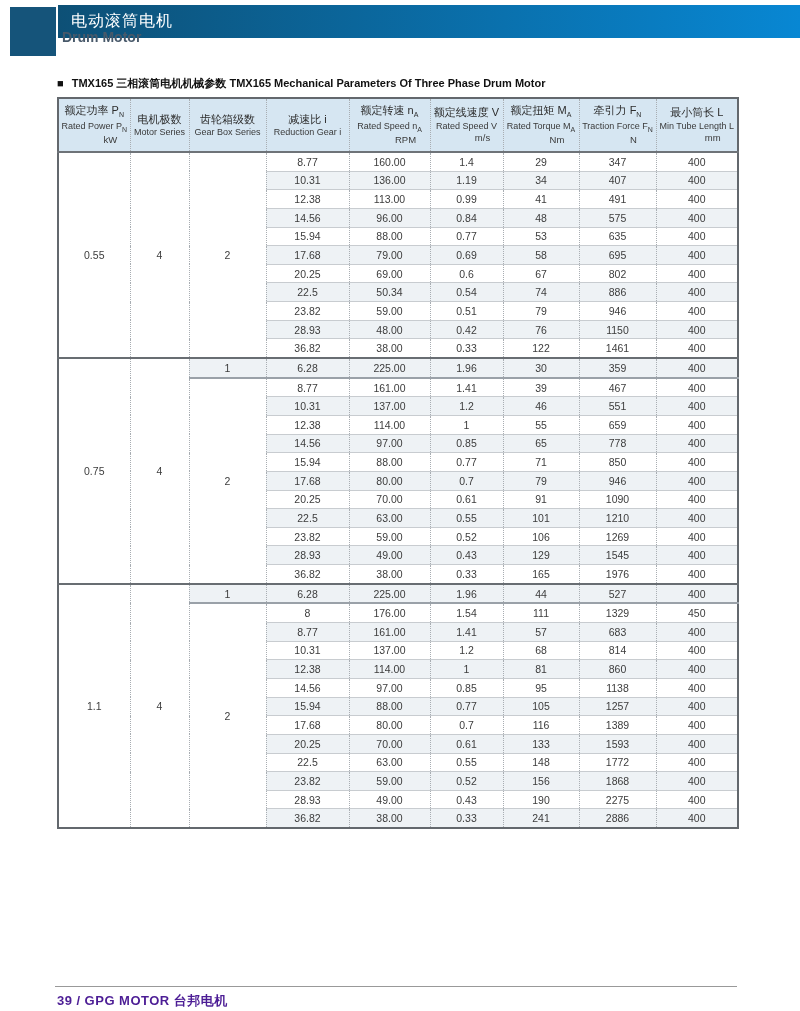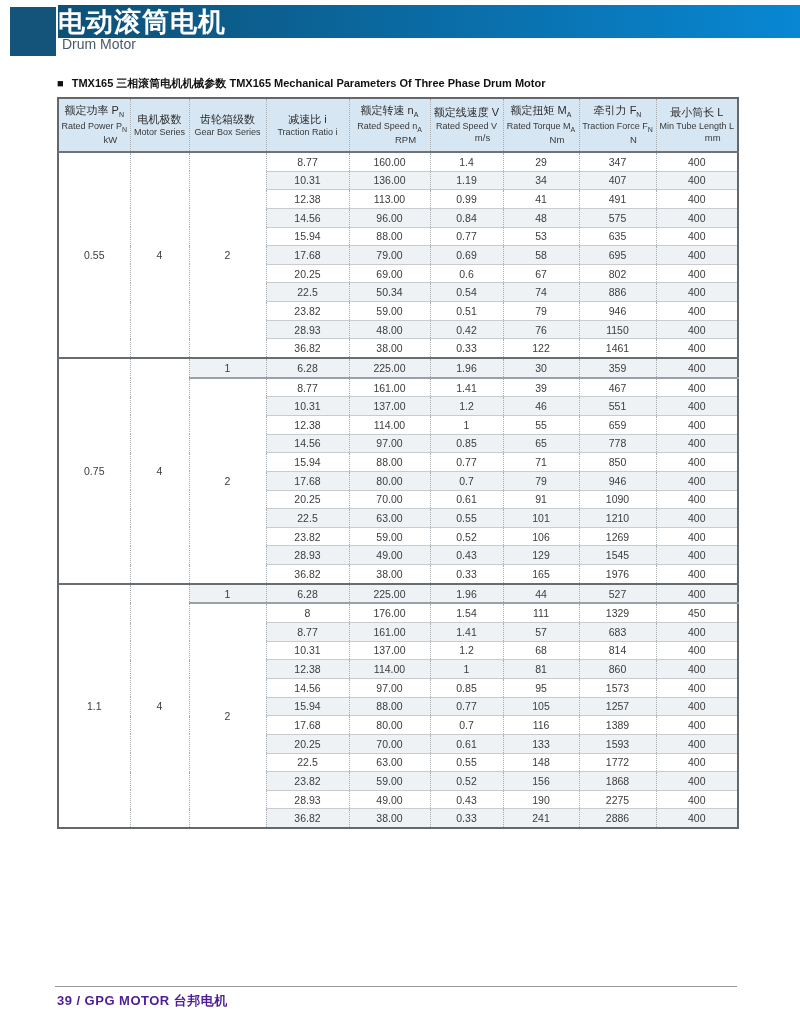--- a/index.html
+++ b/index.html
@@ -17,26 +17,26 @@
     width: 46px; height: 49px;
     background: #15547a;
   }
   .banner {
     position: absolute; left: 58px; top: 5px;
     width: 742px; height: 33px;
     background: linear-gradient(to right, #0d5076, #0887d3);
     display: flex; align-items: center;
   }
   .banner-title {
-    color: #ffffff; font-size: 27px; font-weight: bold;
-    letter-spacing: 1px;
+    color: #ffffff; font-size: 16px; font-weight: normal;
+    padding-left: 13px; letter-spacing: 1px;
   }
   .subtitle {
-    position: absolute; left: 62px; top: 36px;
-    color: #48596a; font-size: 14px; font-weight: normal;
+    position: absolute; left: 62px; top: 29px;
+    color: #48596a; font-size: 14px; font-weight: bold;
   }
 
   
   .section-title {
     position: absolute; left: 57px; top: 76px;
     font-size: 11px; font-weight: bold; color: #111;
     white-space: nowrap;
   }
   .black-square { display: inline-block; margin-right: 5px; color: #111; }
 
@@ -131,21 +131,21 @@
           <th>
             <div class="h-zh">电机极数</div>
             <div class="h-en">Motor Series</div>
           </th>
           <th>
             <div class="h-zh">齿轮箱级数</div>
             <div class="h-en">Gear Box Series</div>
           </th>
           <th>
             <div class="h-zh">减速比 i</div>
-            <div class="h-en">Traction Ratio i</div>
+            <div class="h-en">Reduction Gear i</div>
           </th>
           <th>
             <div class="h-zh">额定转速 n<sub>A</sub></div>
             <div class="h-en">Rated Speed n<sub>A</sub></div>
             <div class="h-unit">RPM</div>
           </th>
           <th>
             <div class="h-zh">额定线速度 V</div>
             <div class="h-en">Rated Speed V</div>
             <div class="h-unit">m/s</div>
@@ -401,21 +401,21 @@
           <td class="data alt">1</td>
           <td class="data alt">81</td>
           <td class="data alt">860</td>
           <td class="data alt">400</td>
         </tr>
         <tr>
           <td class="data">14.56</td>
           <td class="data">97.00</td>
           <td class="data">0.85</td>
           <td class="data">95</td>
-          <td class="data">1573</td>
+          <td class="data">1138</td>
           <td class="data">400</td>
         </tr>
         <tr>
           <td class="data alt">15.94</td>
           <td class="data alt">88.00</td>
           <td class="data alt">0.77</td>
           <td class="data alt">105</td>
           <td class="data alt">1257</td>
           <td class="data alt">400</td>
         </tr>

